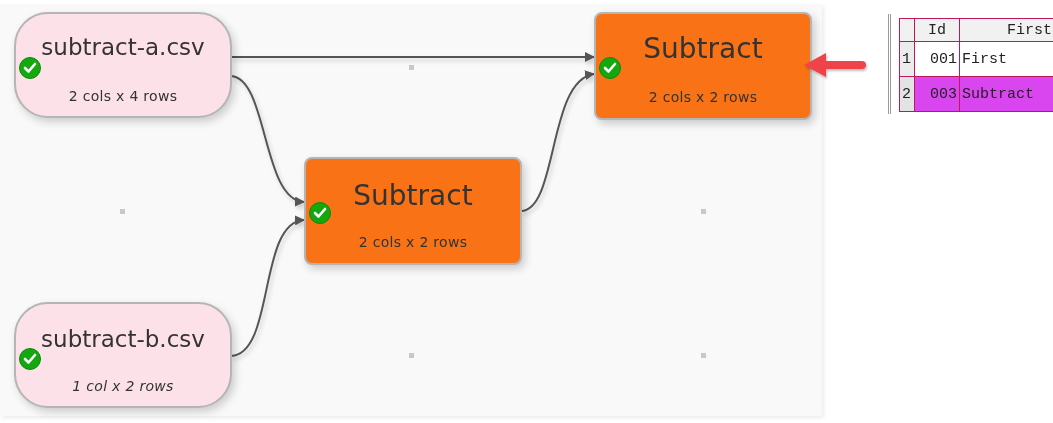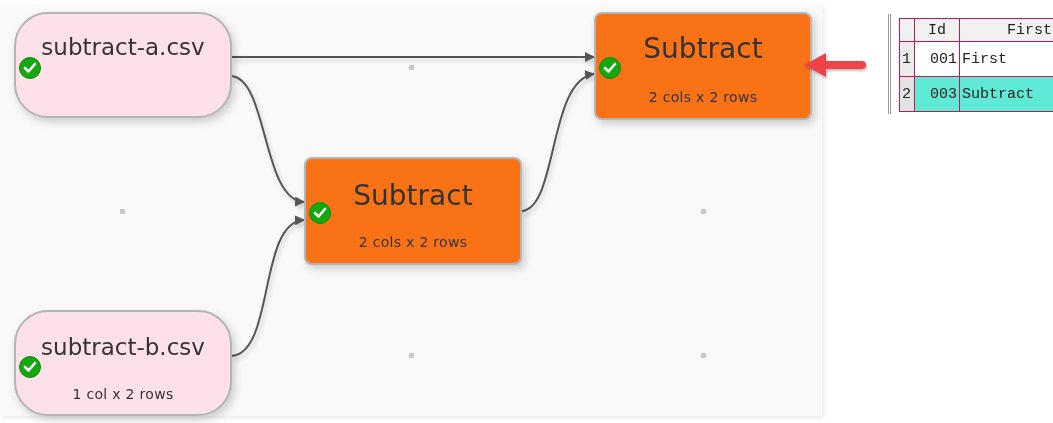--- a/index.html
+++ b/index.html
@@ -34,21 +34,21 @@
     font-family:"Liberation Mono", "DejaVu Sans Mono", monospace; font-size:15px; color:#222;
   }
   table.grid { border-collapse:collapse; position:absolute; left:8px; top:4px; }
   table.grid td, table.grid th {
     border:1px solid #be185d; padding:0 2px; height:34px; font-weight:normal;font-family:Liberation Mono, monospace;
   }
   table.grid th { height:22px; background:#f1f1f1; text-align:right; }
   table.grid td.rn { background:#ececec; width:10px; padding:0 2px; }
   table.grid td.id { text-align:right; width:40px;margin-left:31px; }
   table.grid td.first { width:90px; }
-  tr.alt td { background:#5eead4; }
+  tr.alt td { background:#d946ef; }
   tr.alt td.rn { background:#e3e3e3; }
 </style>
 </head>
 <body>
 
 <div class="canvas">
   <div class="dot" style="left:120px;top:205px;"></div>
   <div class="dot" style="left:409px;top:61px;"></div>
   <div class="dot" style="left:701px;top:205px;"></div>
   <div class="dot" style="left:409px;top:349px;"></div>
@@ -67,30 +67,31 @@
   <g fill="none" stroke="#555" stroke-width="2" filter="url(#sh)">
     <path d="M231,57 L594,57" marker-end="url(#ah)"></path>
     <path d="M231,76 C268,78 262,200 304,202" marker-end="url(#ah)"></path>
     <path d="M231,356 C275,354 258,222 304,220" marker-end="url(#ah)"></path>
     <path d="M521,211 C558,210 548,80 594,74" marker-end="url(#ah)"></path>
   </g>
 </svg>
 
 <div class="node source" style="left:14px;top:12px;width:218px;height:106px;">
   <div class="title" style="top:20px;font-size:23px;">subtract-a.csv</div>
+  <div class="sub" style="top:74px;">2 cols x 4 rows</div>
   <div class="check" style="left:3px;top:43px;">
     <svg width="14" height="14" viewBox="0 0 14 14">
         <path d="M2,7 L5.5,10.5 L12,3" stroke="#fff" stroke-width="2.6" fill="none" stroke-linecap="round" stroke-linejoin="round"></path>
       </svg>
   </div>
 </div>
 
-<div class="node source" style="left:14px;top:302px;width:218px;height:106px;margin-top:8px;">
+<div class="node source" style="left:14px;top:302px;width:218px;height:106px;">
   <div class="title" style="top:22px;font-size:23px;">subtract-b.csv</div>
-  <div class="sub" style="top:74px;">1 col x 2 rows</div>
+  <div class="sub" style="top:74px;font-style:italic;">1 col x 2 rows</div>
   <div class="check" style="left:3px;top:44px;">
     <svg width="14" height="14" viewBox="0 0 14 14">
         <path d="M2,7 L5.5,10.5 L12,3" stroke="#fff" stroke-width="2.6" fill="none" stroke-linecap="round" stroke-linejoin="round"></path>
       </svg>
   </div>
 </div>
 
 <div class="node op" style="left:304px;top:157px;width:218px;height:108px;">
   <div class="title" style="top:20px;font-size:28px;">Subtract</div>
   <div class="sub" style="top:75px;">2 cols x 2 rows</div>

